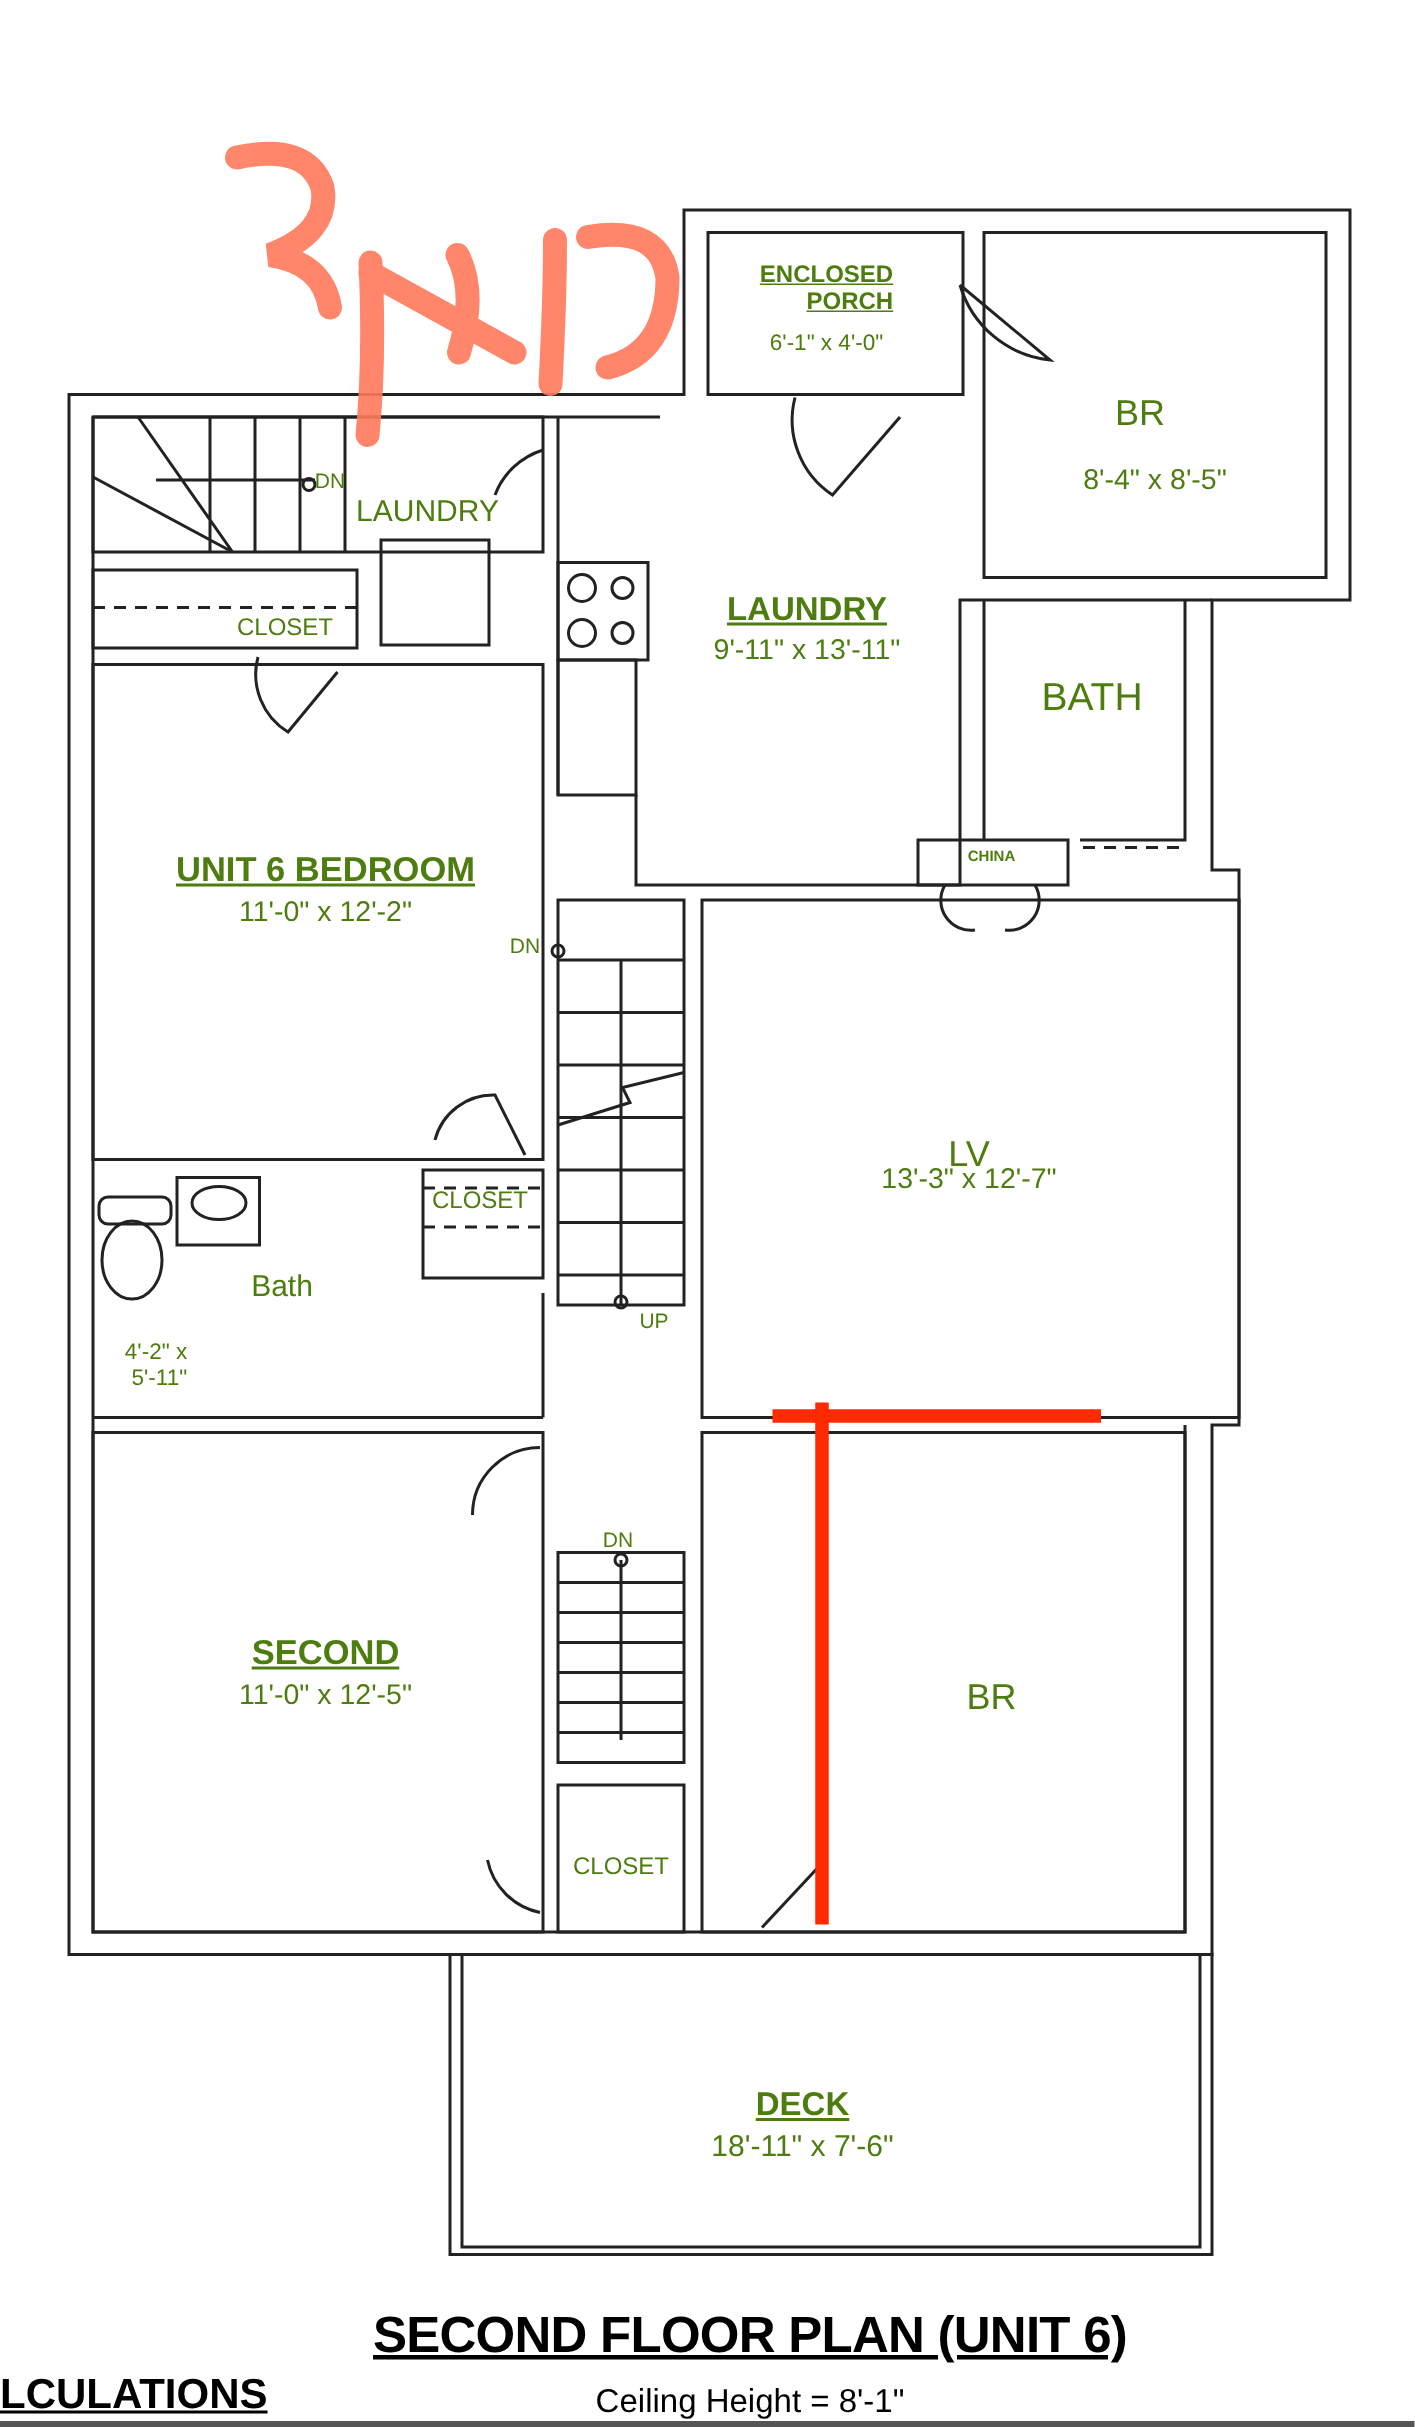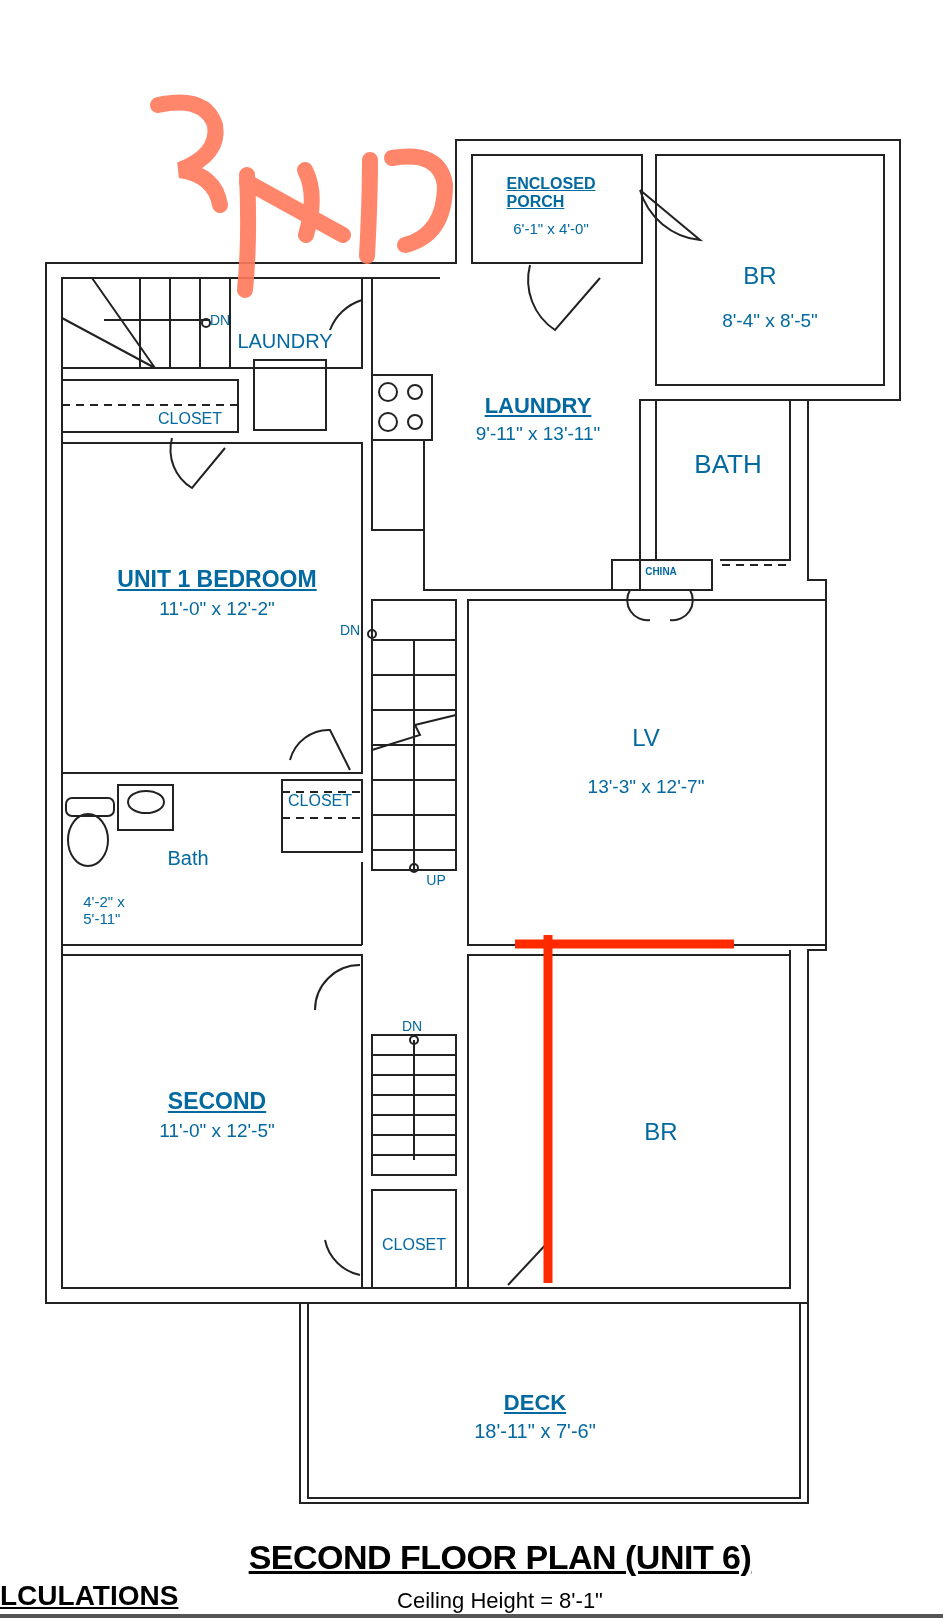--- a/index.html
+++ b/index.html
@@ -1,18 +1,18 @@
 <!DOCTYPE html>
 <html><head>
 <meta charset="utf-8">
 <style>
   html,body{margin:0;padding:0;background:#fff;}
   body{width:943px;height:1618px;position:relative;overflow:hidden;font-family:"Liberation Sans",sans-serif;}
   svg.plan{position:absolute;left:0;top:0;}
-  .lbl{position:absolute;color:#0369a1;text-align:left;white-space:nowrap;transform:translateX(-50%);line-height:1.15;}
+  .lbl{position:absolute;color:#4d7c0f;text-align:right;white-space:nowrap;transform:translateX(-50%);line-height:1.15;}
   .ul{text-decoration:underline;font-weight:bold;}
   .title{position:absolute;left:500px;top:1538px;transform:translateX(-50%);font-size:34px;font-weight:bold;text-decoration:underline;color:#000;white-space:nowrap;font-family:"Liberation Sans",sans-serif;letter-spacing:-0.5px;}
   .sub{position:absolute;left:500px;top:1588px;transform:translateX(-50%);font-size:22px;color:#000;white-space:nowrap;}
   .calc{position:absolute;left:0;top:1580px;font-size:28px;font-weight:bold;text-decoration:underline;color:#000;}
   .bottomline{position:absolute;left:0;top:1614px;width:943px;height:4px;background:#555;}
 </style>
 </head>
 <body>
 
 <svg class="plan" width="943" height="1618" viewBox="0 0 943 1618">
@@ -114,26 +114,26 @@
 
 <div class="lbl" style="left:190px;top:410px;font-size:16px;">CLOSET</div>
 
 <div class="lbl ul" style="left:538px;top:393px;font-size:22px;">LAUNDRY</div>
 <div class="lbl" style="left:538px;top:423px;font-size:19px;">9'-11" x 13'-11"</div>
 
 <div class="lbl" style="left:728px;top:450px;font-size:26px;">BATH</div>
 
 <div class="lbl" style="left:661px;top:566px;font-size:10px;font-weight:bold;">CHINA</div>
 
-<div class="lbl ul" style="left:217px;top:566px;font-size:23px;">UNIT 1 BEDROOM</div>
+<div class="lbl ul" style="left:217px;top:566px;font-size:23px;">UNIT 6 BEDROOM</div>
 <div class="lbl" style="left:217px;top:598px;font-size:19px;">11'-0" x 12'-2"</div>
 
 <div class="lbl" style="left:350px;top:622px;font-size:14px;">DN</div>
 
-<div class="lbl" style="left:646px;top:724px;font-size:24px;">LV</div>
+<div class="lbl" style="left:646px;top:756px;font-size:24px;">LV</div>
 <div class="lbl" style="left:646px;top:776px;font-size:19px;">13'-3" x 12'-7"</div>
 
 <div class="lbl" style="left:320px;top:792px;font-size:16px;">CLOSET</div>
 
 <div class="lbl" style="left:188px;top:847px;font-size:20px;">Bath</div>
 <div class="lbl" style="left:104px;top:893px;font-size:15px;"><span>4'-2" x</span><br><span>5'-11"</span></div>
 
 <div class="lbl" style="left:436px;top:872px;font-size:14px;">UP</div>
 <div class="lbl" style="left:412px;top:1018px;font-size:14px;">DN</div>
 

